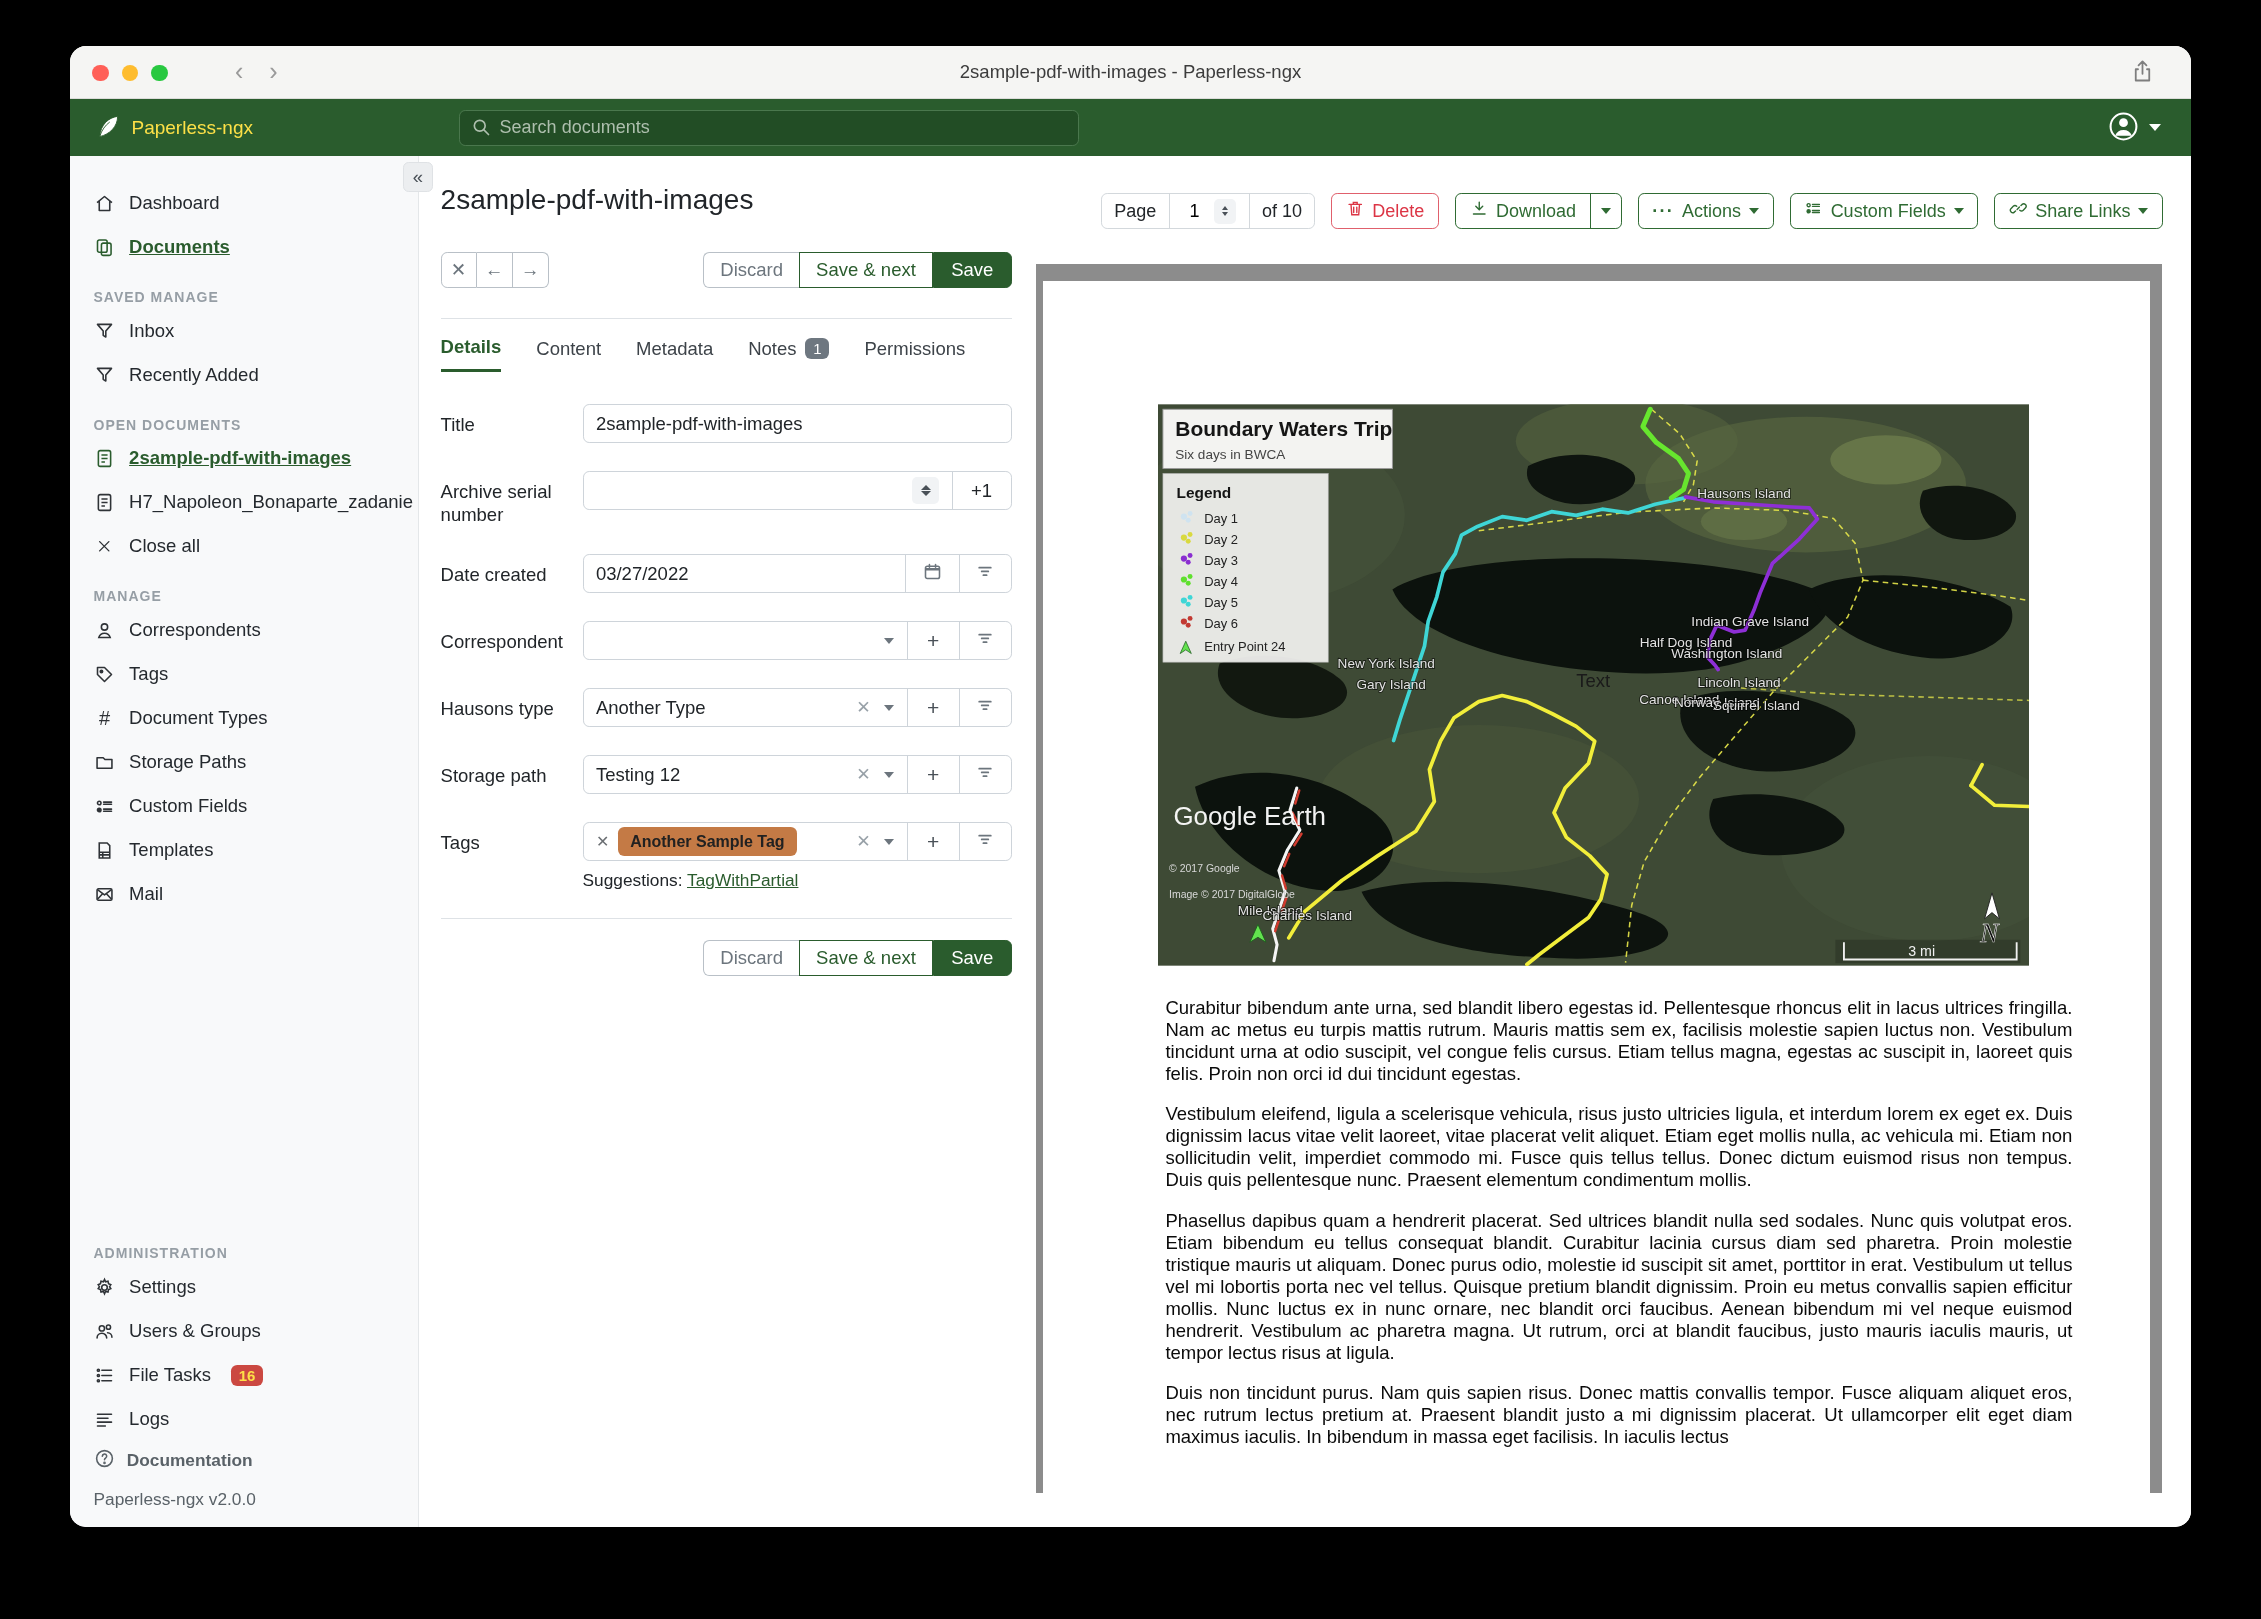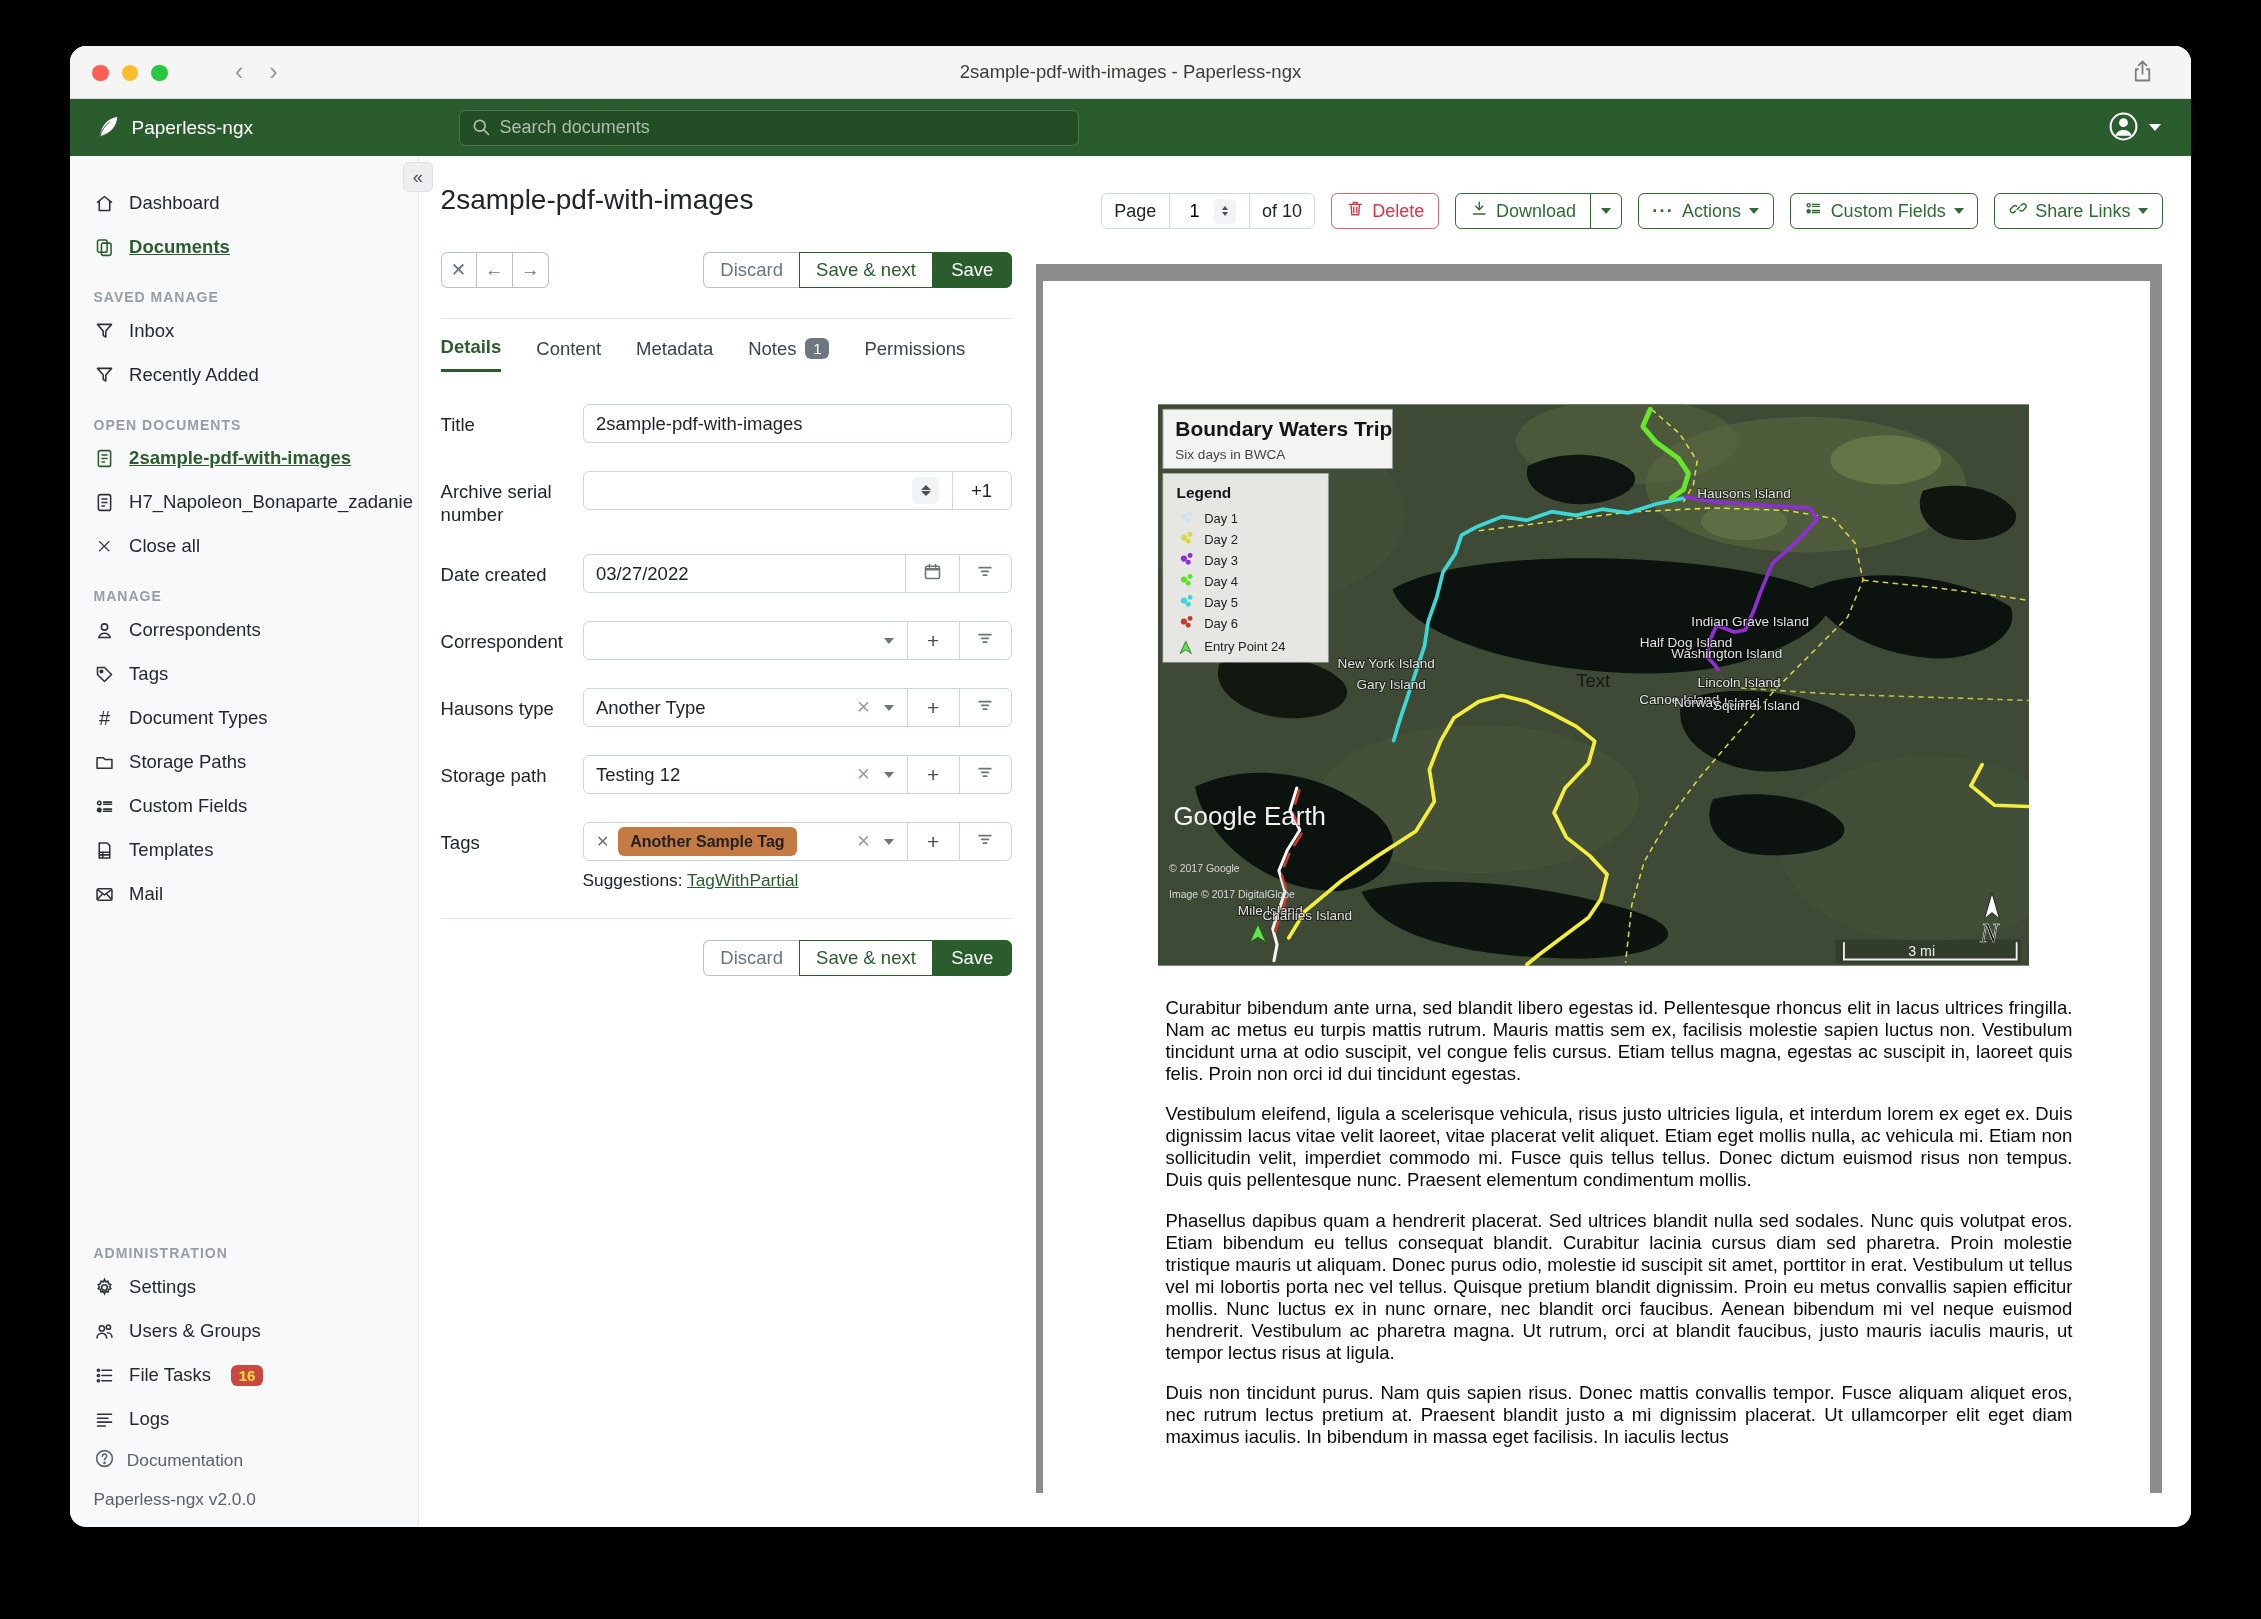--- a/index.html
+++ b/index.html
@@ -11,37 +11,37 @@
   .lights { position:absolute; left:22px; top:18.5px; display:flex; gap:13px; }
   .light { width:16.7px; height:16.7px; border-radius:50%; }
   .light.red { background:#ff5f57; } .light.yellow { background:#febc2e; } .light.green { background:#28c840; }
   .navarrows { position:absolute; left:165px; top:11px; display:flex; gap:26px; color:#9a9a9a; font-size:25px; }
   .win-title { position:absolute; left:0; right:0; top:15px; text-align:center; font-size:18.5px; color:#3c3c3c; font-weight:500; }
   .share-ic { position:absolute; right:35px; top:12.3px; color:#7e7e7e; }
 
   
   .appbar { height:57px; background:#2a5c2d; display:flex; align-items:center; flex:0 0 auto; }
   .brandbox { width:389px; display:flex; align-items:center; gap:11px; padding-left:23.5px; flex:0 0 auto; }
-  .brand { color:#ffffff; font-size:19px;text-align:center; }
+  .brand { color:#fde047; font-size:19px;text-align:center; }
   .searchbox { width:620px; height:36px; background:#224d25; border:0.6px solid #4a774d; border-radius:6.2px; display:flex; align-items:center; padding:0 11px; gap:8.6px; }
   .searchbox input { background:transparent; border:none; outline:none; color:#cdd9cd; font-size:18px; width:100%; font-family:"Liberation Sans",sans-serif; }
   .searchbox input::placeholder { color:#aebfae; }
   .userbox { margin-left:auto; padding-right:30px; display:flex; align-items:center; gap:10px; color:#fff; }
 
   
   .content { position:relative; flex:1; display:flex; overflow:hidden; }
   .sidebar { width:349px; background:#f8f9fa; border-right:0.6px solid #e4e7e9; padding-top:25px; flex:0 0 auto; display:flex; flex-direction:column; overflow:hidden; }
   .sb-item { height:44px; display:flex; align-items:center; gap:13.6px; padding-left:23.5px; font-size:18.5px; color:#24292e; cursor:pointer; flex:0 0 auto; }
   .sb-item .icn { width:22px; height:22px; flex:0 0 auto; color:#2f3337; display:flex; align-items:center; justify-content:center; }
   .sb-item.active { color:#2a5c2d; font-weight:700;text-decoration:underline; }
   .sb-item.active .icn { color:#2a5c2d; }
   .sb-head { margin:20px 0 3.7px 23.5px; font-size:14px; letter-spacing:1px; color:#979fa6; color:#969ea5; font-weight:600; flex:0 0 auto; }
   .badge-red { background:#cb4841; color:#fde047; font-size:15px; font-weight:700; border-radius:6.2px; padding:1.9px 8px; margin-left:6.2px; }
   .sb-foot { margin-top:auto; padding-bottom:17.3px; flex:0 0 auto; }
-  .sb-doc { height:39px; display:flex; align-items:center; gap:12.3px; padding-left:23.5px; font-size:17.3px; color:#5a6268; }
+  .sb-doc { height:39px; display:flex; align-items:center; gap:12.3px; padding-left:23.5px; font-size:17.3px; color:#5a6268;font-weight:bold; }
   .sb-ver { padding:8.6px 0 0 23.5px; font-size:17.3px; color:#5a6268; }
   .collapse-btn { position:absolute; left:333px; top:6.2px; width:30px; height:30px; background:#eceef0; border:0.6px solid #dfe2e5; border-radius:5.6px; color:#495057; font-size:18.5px; display:flex; align-items:center; justify-content:center; z-index:5; cursor:pointer; }
 
   
   .main { position:relative; flex:1; background:#fff; }
   .doc-pane { position:absolute; left:21.6px; top:0; width:571px; }
   .page-title { margin-top:28px; font-size:28px; font-weight:500; color:#212529; }
   .ctl-row { margin-top:36px; display:flex; justify-content:space-between; align-items:center; }
   .btn-group { display:flex; }
   .btn-group > * { border:0.6px solid #b9c0c7; background:#fff; height:36px; display:flex; align-items:center; justify-content:center; }

